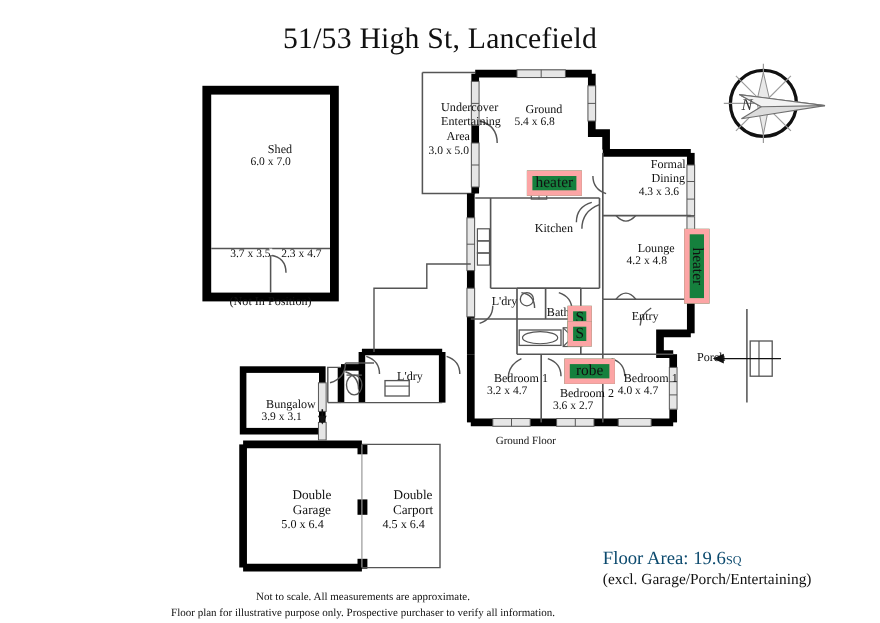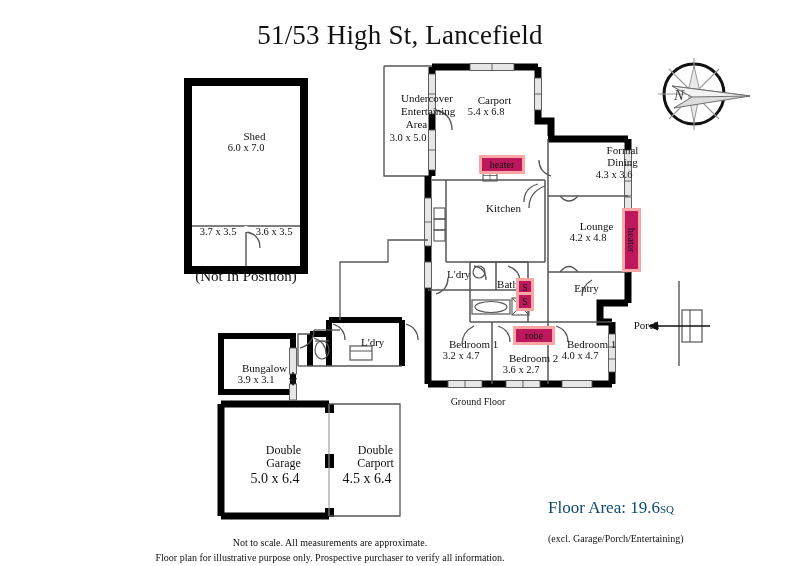--- a/index.html
+++ b/index.html
@@ -16,41 +16,41 @@
     font-size:27px;letter-spacing:.2px;color:#111;
   }
 
   .lbl{
     position:absolute;text-align:center;line-height:1.12;
     font-size:11px;color:#111;white-space:nowrap;
   }
   .lbl .nm{display:block;padding-left:17px;}
   .lbl .dim{display:block;font-size:10.5px;font-family:Liberation Serif, serif;}
   .lbl.big{font-size:12px;}
-  .lbl.big .dim{font-size:14px;}
+  .lbl.big .dim{font-size:11px;}
 
   .tinybox{
-    position:absolute;border:3px solid #fca5a5;background:#be185d;
-    font-size:10px;text-align:center;color:#111;
+    position:absolute;border:5px solid #fca5a5;background:#15803d;
+    font-size:14px;text-align:center;color:#111;
     font-family:"Liberation Serif", serif;
   }
   .tinybox.vert{
     writing-mode:vertical-rl;
   }
 
   .note{
-    position:absolute;font-size:15px;text-align:center;color:#111;
+    position:absolute;font-size:11px;text-align:center;color:#111;
   }
 
   .farea{
     position:absolute;right:12px;top:498px;text-align:left;width:240px;
   }
   .farea .l1{font-size:17px;color:#0c4a6e;}
   .farea .l1 .sq{font-size:11px;}
-  .farea .l2{font-size:10px;color:#111;margin-top:15px;}
+  .farea .l2{font-size:14px;color:#111;margin-top:2px;}
 
   .footer{
     position:absolute;left:0;top:536px;width:660px;text-align:center;
     font-size:10px;line-height:1.45;color:#111;
   }
 
   .compass{position:absolute;left:652px;top:52px;width:104px;height:96px;}
 </style>
 </head>
 <body>
@@ -300,43 +300,43 @@
   <polygon points="20,34 98,44 40,45" fill="#f2f2f2" stroke="#6f6f6f" stroke-width="1"></polygon>
   <text x="22" y="48" font-family="Liberation Serif, serif" font-size="15" font-style="italic" fill="#3a3a3a">N</text>
 </svg>
 
 <div class="title">51/53 High St, Lancefield</div>
 
 <div class="lbl" style="left:201px;top:130px;width:90px;">
   <span class="nm">Shed</span>
   <span class="dim">6.0 x 7.0</span>
 </div>
-<div class="lbl" style="left:190px;top:226px;width:56px;">
+<div class="lbl" style="left:190px;top:226px;width:56px;text-align:right;">
   <span class="dim">3.7 x 3.5</span>
 </div>
 <div class="lbl" style="left:246px;top:226px;width:56px;">
-  <span class="dim">3.6 x 3.5</span>
+  <span class="dim">2.3 x 4.7</span>
 </div>
 <div class="note" style="left:186px;top:268px;width:120px;">(Not In Position)</div>
 
 <div class="lbl" style="left:384px;top:92px;width:48px;white-space:normal;line-height:1.2;">
   <span class="nm">Undercover Entertaining Area</span>
   <span class="dim">3.0 x 5.0</span>
 </div>
 
 <div class="lbl" style="left:453px;top:94px;width:66px;">
-  <span class="nm">Carport</span>
+  <span class="nm">Ground</span>
   <span class="dim">5.4 x 6.8</span>
 </div>
 
 <div class="lbl" style="left:463px;top:202px;width:64px;">
   <span class="nm">Kitchen</span>
 </div>
 
-<div class="lbl" style="left:581px;top:144px;width:66px;">
+<div class="lbl" style="left:566px;top:144px;width:66px;">
   <span class="nm" style="white-space:normal;">Formal Dining</span>
   <span class="dim">4.3 x 3.6</span>
 </div>
 
 <div class="lbl" style="left:555px;top:220px;width:66px;">
   <span class="nm">Lounge</span>
   <span class="dim">4.2 x 4.8</span>
 </div>
 
 <div class="lbl" style="left:552px;top:282px;width:52px;">

